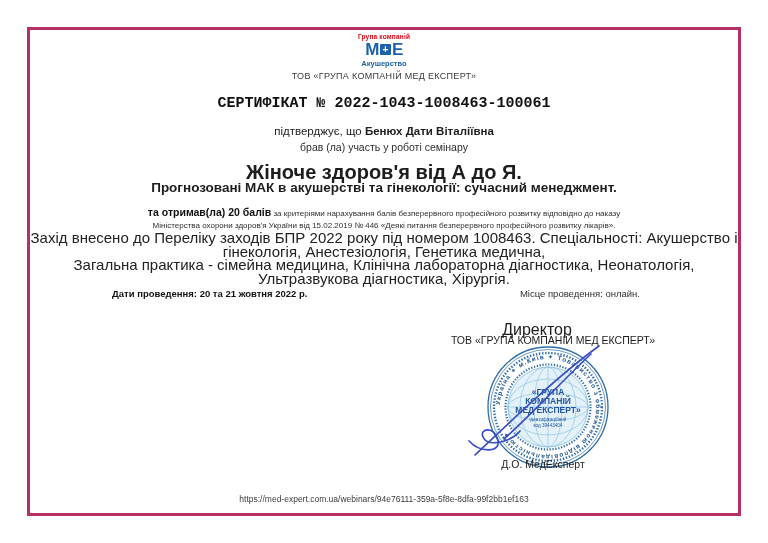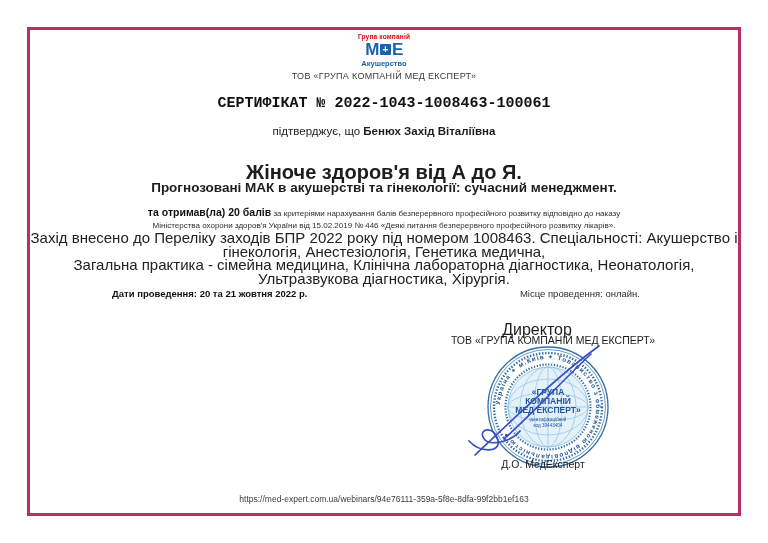--- a/index.html
+++ b/index.html
@@ -56,22 +56,23 @@
       <span class="logo-plus">+</span>
       <span class="logo-letter">Е</span>
     </span>
     <span class="logo-brand">Акушерство</span>
   </div>
 
   <div class="abs cnt company-line">ТОВ «ГРУПА КОМПАНІЙ МЕД ЕКСПЕРТ»</div>
 
   <div class="abs cnt cert-number">СЕРТИФІКАТ № 2022-1043-1008463-100061</div>
 
-  <div class="abs cnt confirm-line"><span>підтверджує, що </span><b>Бенюх Захід Віталіївна</b></div>
+  <div class="abs cnt confirm-line"><span>підтверджує, що </span><b>Бенюх Дати Віталіївна</b></div>
 
+  <div class="abs cnt participation">брав (ла) участь у роботі семінару</div>
 
   <div class="abs cnt title1">Жіноче здоров'я від А до Я.</div>
   <div class="abs cnt title2">Прогнозовані МАК в акушерстві та гінекології: сучасний менеджмент.</div>
 
   <div class="abs cnt points"><span class="pb">та отримав(ла) 20 балів</span><span> за критеріями нарахування балів безперервного професійного розвитку відповідно до наказу</span></div>
   <div class="abs cnt points2">Міністерства охорони здоров'я України від 15.02.2019 № 446 «Деякі питання безперервного професійного розвитку лікарів».</div>
 
   <div class="abs cnt registry">
     <div>Захід внесено до Переліку заходів БПР 2022 року під номером 1008463. Спеціальності: Акушерство і гінекологія, Анестезіологія, Генетика медична,</div>
     <div>Загальна практика - сімейна медицина, Клінічна лабораторна діагностика, Неонатологія, Ультразвукова діагностика, Хірургія.</div>

